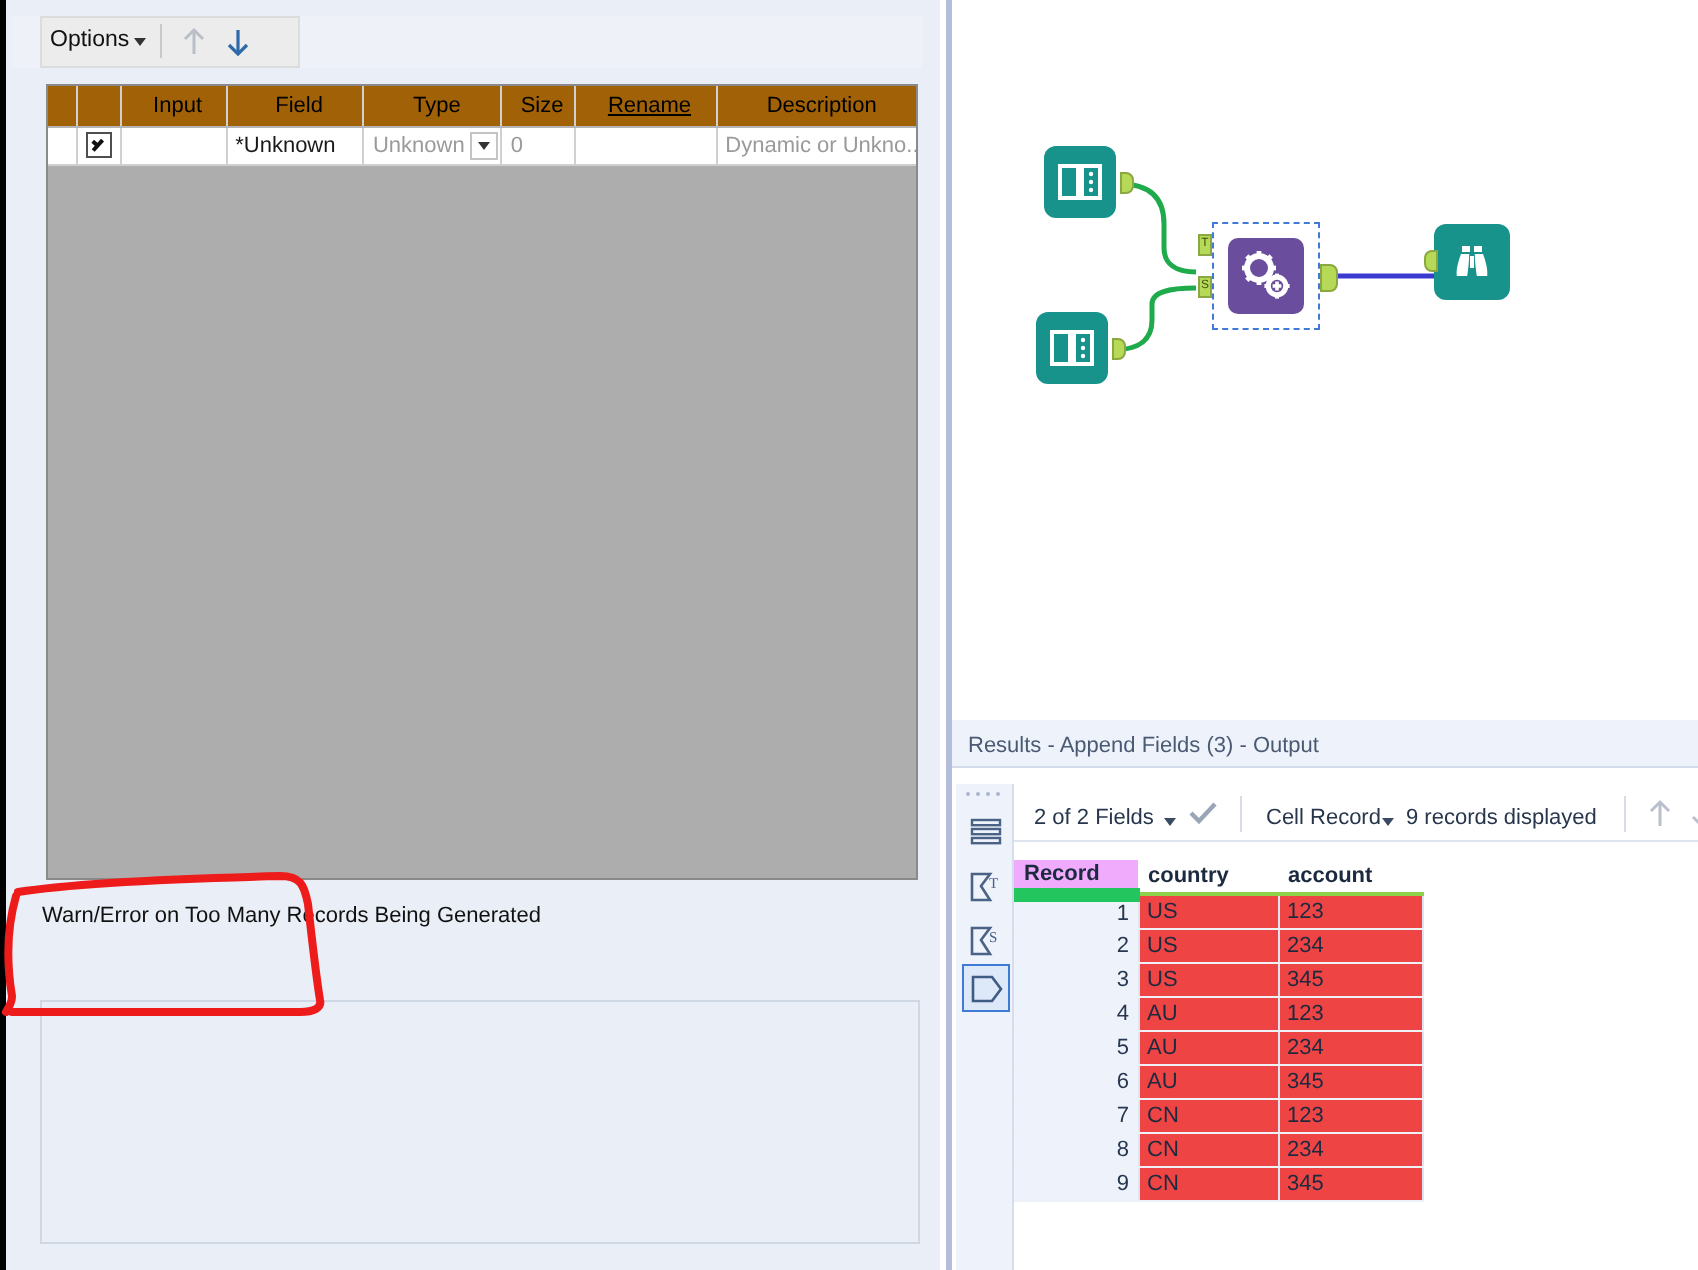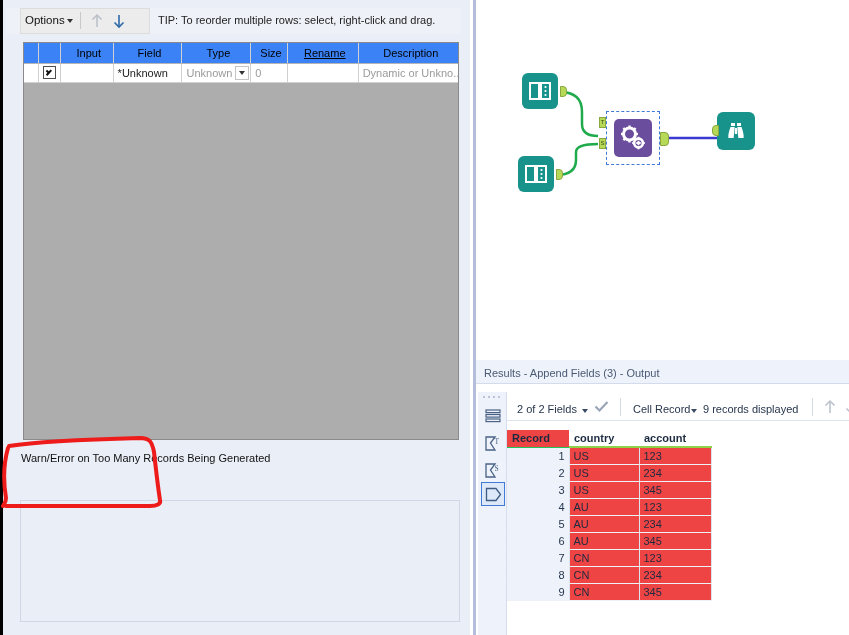--- a/index.html
+++ b/index.html
@@ -61,21 +61,21 @@
     overflow:hidden;
   }
   table.fgrid{border-collapse:collapse;width:436px;table-layout:fixed;background:#fff;}
   table.fgrid th, table.fgrid td{
     border-right:1px solid #d0d0d0;border-bottom:1px solid #d0d0d0;
     font-weight:normal;font-size:11px;height:19px;
     padding:0 0 0 4px;text-align:left;
     box-sizing:border-box;overflow:hidden;white-space:nowrap;
   }
   table.fgrid th{
-    background:#3b82f6;color:#000;border-bottom:1px solid #b5b5b5;
+    background:#a16207;color:#000;border-bottom:1px solid #b5b5b5;
     text-align:center;height:20px;
   }
   th.c-ind,td.c-ind{width:14px;padding:0;border-right:1px solid #d0d0d0;}
   th.c-chk,td.c-chk{width:22px;padding:0;text-align:center;}
   th.c-input,td.c-input{width:52px;}
   th.c-field,td.c-field{width:68px;}
   th.c-type,td.c-type{width:68px;position:relative;padding-right:18px;}
   th.c-size,td.c-size{width:36px;}
   th.c-rename,td.c-rename{width:70px;text-decoration:underline;}
   th.c-desc,td.c-desc{width:100px;border-right:none;}
@@ -213,21 +213,21 @@
   .rgrid{
     position:absolute;left:507px;top:430px;width:342px;
   }
   table.rtab{border-collapse:collapse;table-layout:fixed;font-size:11px;}
   table.rtab th{
     font-weight:bold;font-size:11px;color:#1c2a40;text-align:left;
     background:#fff;height:17px;padding:0 0 0 5px;box-sizing:border-box;
     border-bottom:2px solid #8ed24a;
   }
   table.rtab th.rec-h{
-    border-bottom:1px solid #22c55e;text-align:left;background:#ef4444;
+    border-bottom:7px solid #22c55e;text-align:left;background:#f0abfc;
   }
   table.rtab td{
     height:17px;padding:0 4px;box-sizing:border-box;
     border-right:1px solid #dde3ef;border-bottom:1px solid #eef1f7;
     color:#1c2a40;background:#ef4444;
   }
   table.rtab td.rec{
     background:#eef2fa;text-align:right;color:#26374f;
     border-right:1px solid #dde3ef;
   }
@@ -259,21 +259,20 @@
       </svg>
     </div>
     <div class="arrow-btn arrow-dn">
       <svg width="20" height="20" viewBox="0 0 20 20">
         <path d="M10 4 L10 16" stroke="#2e69a8" stroke-width="1.6" fill="none"></path>
         <path d="M5.5 11.5 L10 16 L14.5 11.5" stroke="#2e69a8" stroke-width="1.6" fill="none"></path>
       </svg>
     </div>
 
     <div class="tip-box"></div>
-    <div class="tip-text">TIP: To reorder multiple rows: select, right-click and drag.</div>
 
     <div id="grid-wrap">
       <table class="fgrid">
         <thead>
           <tr>
             <th class="c-ind"></th>
             <th class="c-chk"></th>
             <th class="c-input">Input</th>
             <th class="c-field">Field</th>
             <th class="c-type">Type</th>

